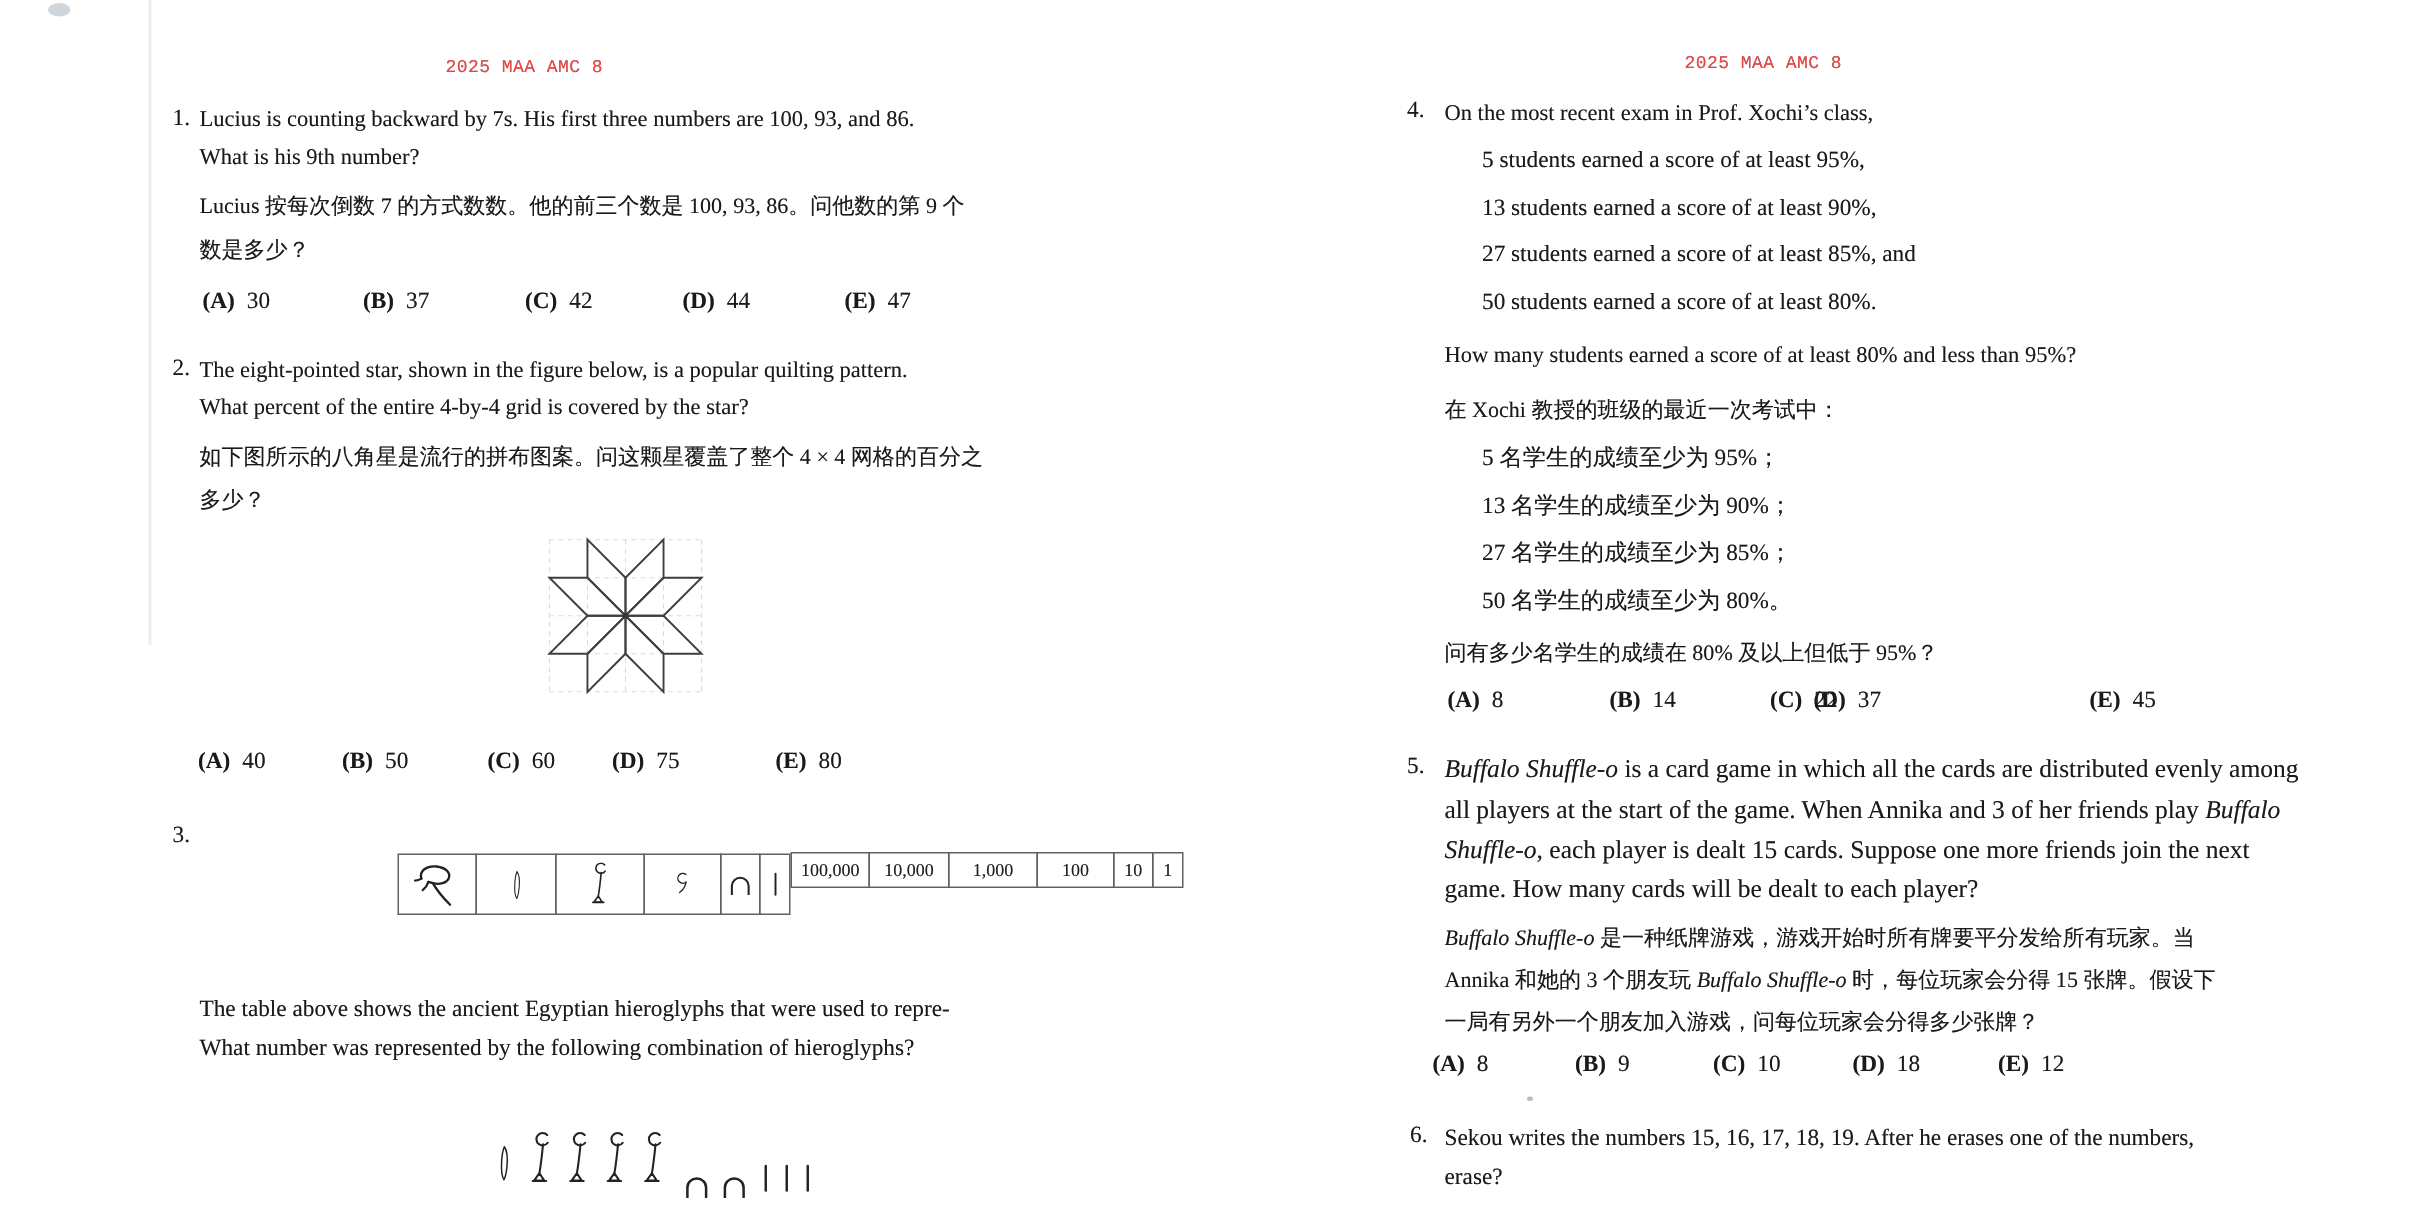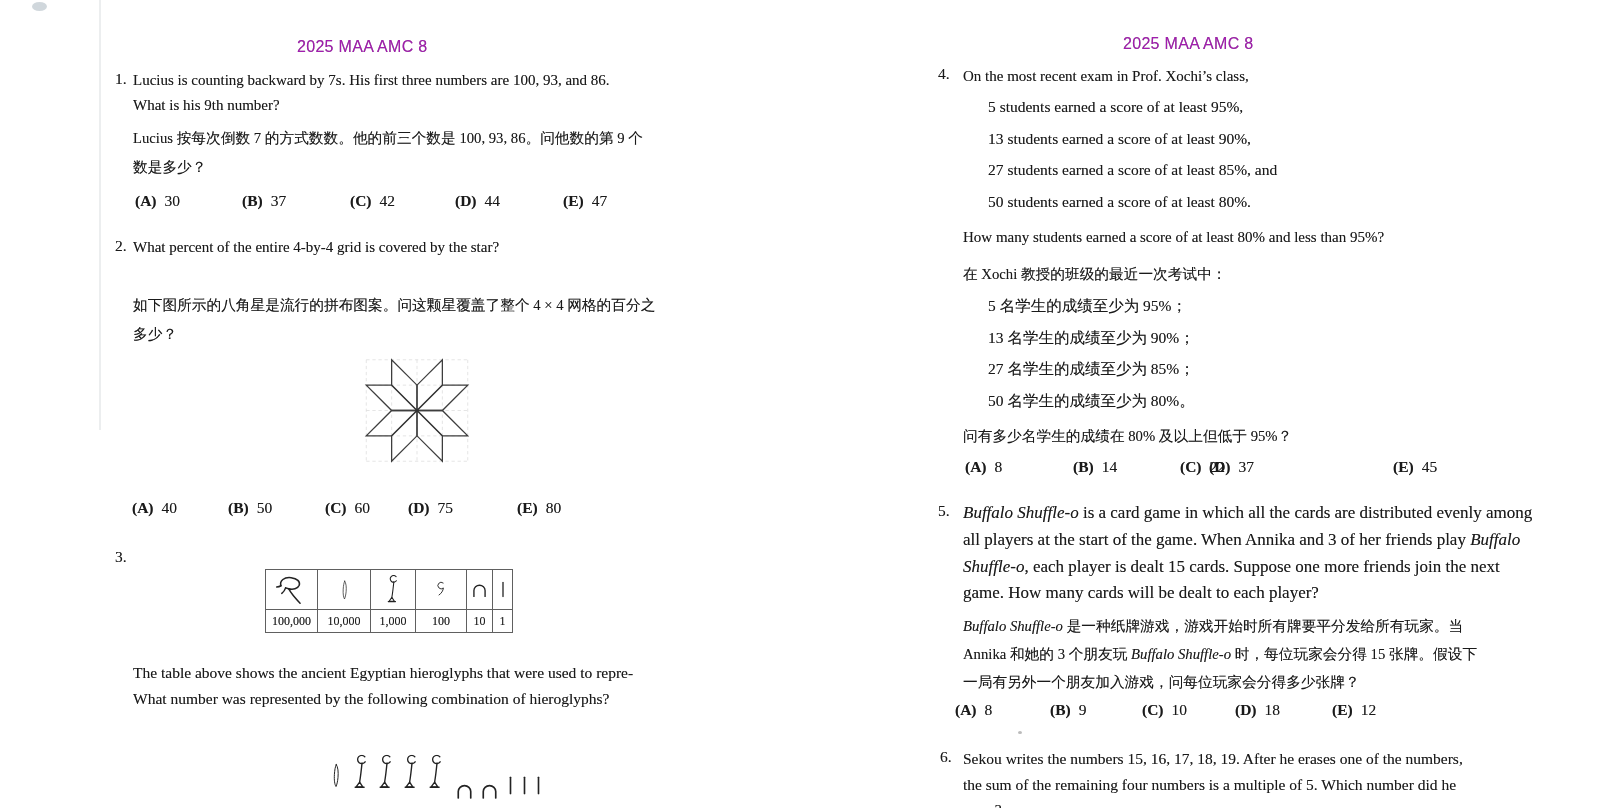--- a/index.html
+++ b/index.html
@@ -4,50 +4,50 @@
 <style>
   html,body{margin:0;padding:0}
   body{
     width:1611px;height:808px;position:relative;overflow:hidden;
     background:#ffffff;color:#1a1a1a;
     font-family:"Liberation Serif","DejaVu Serif",serif;
     text-shadow:0 0 .4px rgba(20,20,20,.45);
   }
   .abs{position:absolute}
   .hdr{
-    position:absolute;font-family:Liberation Sans, sans-serif;
-    font-size:16px;color:#a21caf;letter-spacing:.3px;white-space:nowrap;
+    position:absolute;font-family:Liberation Mono, monospace;
+    font-size:12px;color:#ef4444;letter-spacing:.3px;white-space:nowrap;
   }
   .num{position:absolute;font-size:15.5px;white-space:nowrap}
   .blk{position:absolute;white-space:nowrap}
   .ln{font-size:15px;line-height:25px;white-space:nowrap}
   .lnr{font-size:15.5px;line-height:31.7px;white-space:nowrap}
   .lnz{font-size:14.7px;line-height:28.5px;white-space:nowrap}
   .lnz5{font-size:14.7px;line-height:28px;white-space:nowrap}
   .ln5{font-size:17px;line-height:26.8px;white-space:nowrap}
   .ln6{font-size:15.5px;line-height:25.5px;white-space:nowrap}
   .ln3{font-size:15.5px;line-height:25.8px;white-space:nowrap}
   .opts{position:absolute;left:0;width:100%;height:20px}
   .opt{position:absolute;top:0;font-size:15.5px;white-space:nowrap}
   .opt b{font-weight:700;margin-right:8px}
   .glyphtext{
     font-family:"DejaVu Sans",sans-serif;font-size:17px;letter-spacing:1px;
     position:relative;top:1px;color:#222;
   }
   
-  .htbl{position:absolute;display:flex;flex-direction:column}
+  .htbl{position:absolute;display:flex;flex-direction:row}
   .hrow{display:flex}
   .hcell{
     border:1px solid #606060;margin-left:-1px;box-sizing:border-box;
     display:flex;align-items:center;justify-content:center;
   }
   .hcell.first{margin-left:0}
   .grow .hcell{height:41px}
   .vrow .hcell{height:24px;margin-top:-1px;font-size:12px;color:#222}
-  .c0{width:53px}.c1{width:54px}.c2{width:46px}.c3{width:52px}.c4{width:27px}.c5{width:21px}
+  .c0{width:53px}.c1{width:54px}.c2{width:60px}.c3{width:52px}.c4{width:27px}.c5{width:21px}
   .g{stroke:#232323;fill:none;stroke-linecap:round;stroke-linejoin:round}
   
   .sgrid{stroke:#dadada;stroke-width:.028;stroke-dasharray:.13 .11}
   .sdia{fill:none;stroke:#3e3e3e;stroke-width:.05;stroke-linejoin:miter}
   
   .combo{position:absolute;display:flex;align-items:flex-end}
   
   .scanline{position:absolute;background:#eceeef}
   .smudge{position:absolute;border-radius:60%;background:#aab6bf;opacity:.55}
   .speck{position:absolute;border-radius:50%;background:#8d8d8d;opacity:.6}
@@ -106,20 +106,21 @@
     <span class="opt" style="left:242px"><b>(B)</b><span>37</span></span>
     <span class="opt" style="left:350px"><b>(C)</b><span>42</span></span>
     <span class="opt" style="left:455px"><b>(D)</b><span>44</span></span>
     <span class="opt" style="left:563px"><b>(E)</b><span>47</span></span>
   </div>
 </div>
 
 <div>
   <div class="num" style="left:115px;top:237px">2.</div>
   <div class="blk" style="left:133px;top:235px">
+    <div class="ln">The eight-pointed star, shown in the figure below, is a popular quilting pattern.</div>
     <div class="ln">What percent of the entire 4-by-4 grid is covered by the star?</div>
   </div>
   <div class="blk" style="left:133px;top:291px">
     <div class="lnz">如下图所示的八角星是流行的拼布图案。问这颗星覆盖了整个 4 × 4 网格的百分之</div>
     <div class="lnz">多少？</div>
   </div>
 
   <svg class="abs" style="left:364px;top:358px" width="106" height="105" viewBox="-0.07 -0.07 4.14 4.14">
     <g class="sgrid">
       <line x1="0" y1="0" x2="4" y2="0"></line>
@@ -288,16 +289,15 @@
     <span class="opt" style="left:1142px"><b>(C)</b><span>10</span></span>
     <span class="opt" style="left:1235px"><b>(D)</b><span>18</span></span>
     <span class="opt" style="left:1332px"><b>(E)</b><span>12</span></span>
   </div>
 </div>
 
 <div>
   <div class="num" style="left:940px;top:748px">6.</div>
   <div class="blk" style="left:963px;top:746px">
     <div class="ln6">Sekou writes the numbers 15, 16, 17, 18, 19.  After he erases one of the numbers,</div>
-    <div class="ln6">the sum of the remaining four numbers is a multiple of 5.  Which number did he</div>
     <div class="ln6">erase?</div>
   </div>
 </div>
 
 </body></html>

